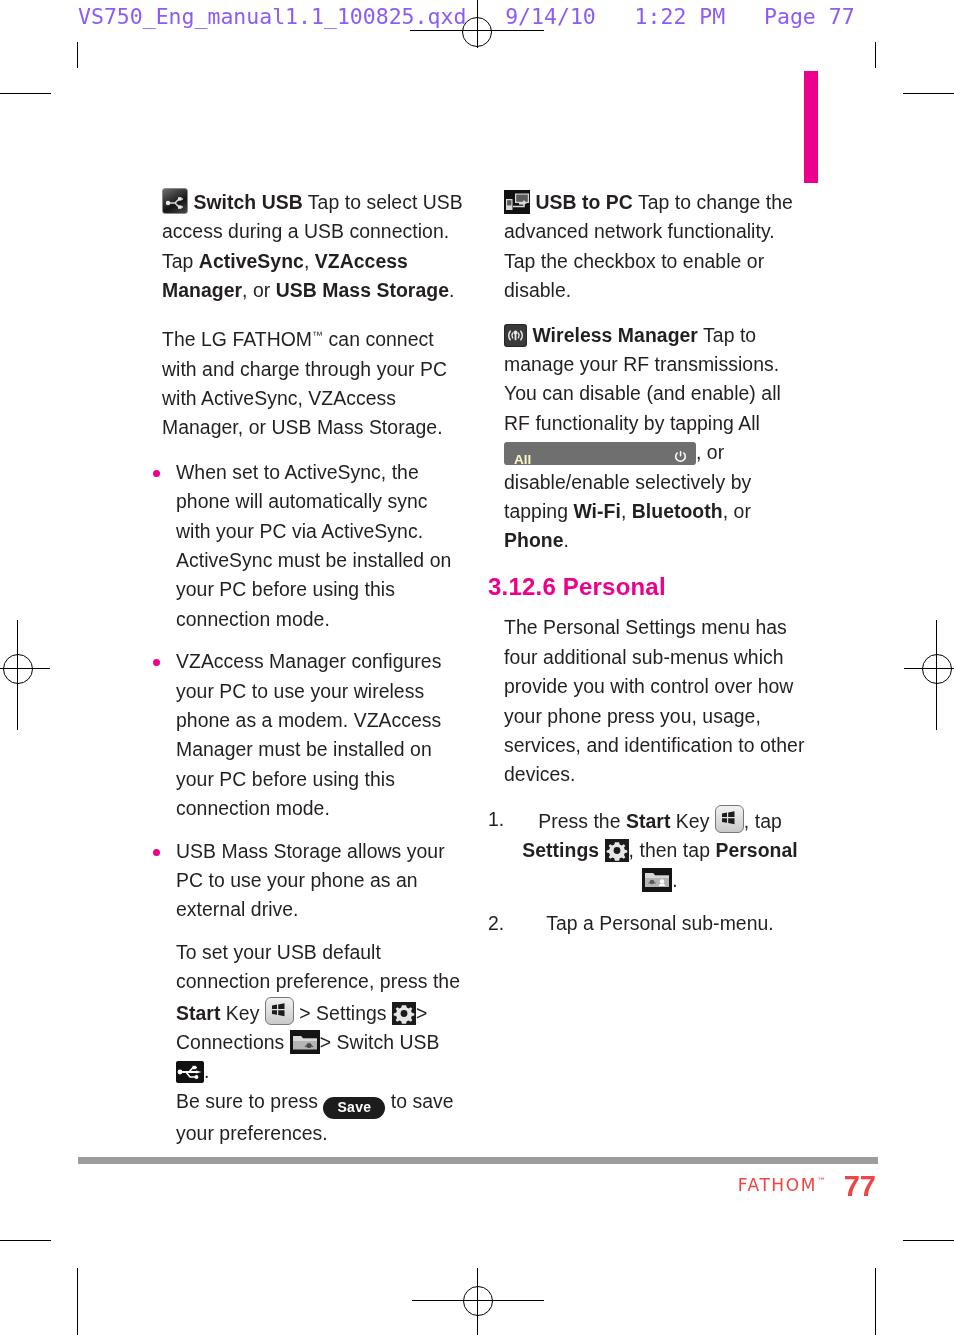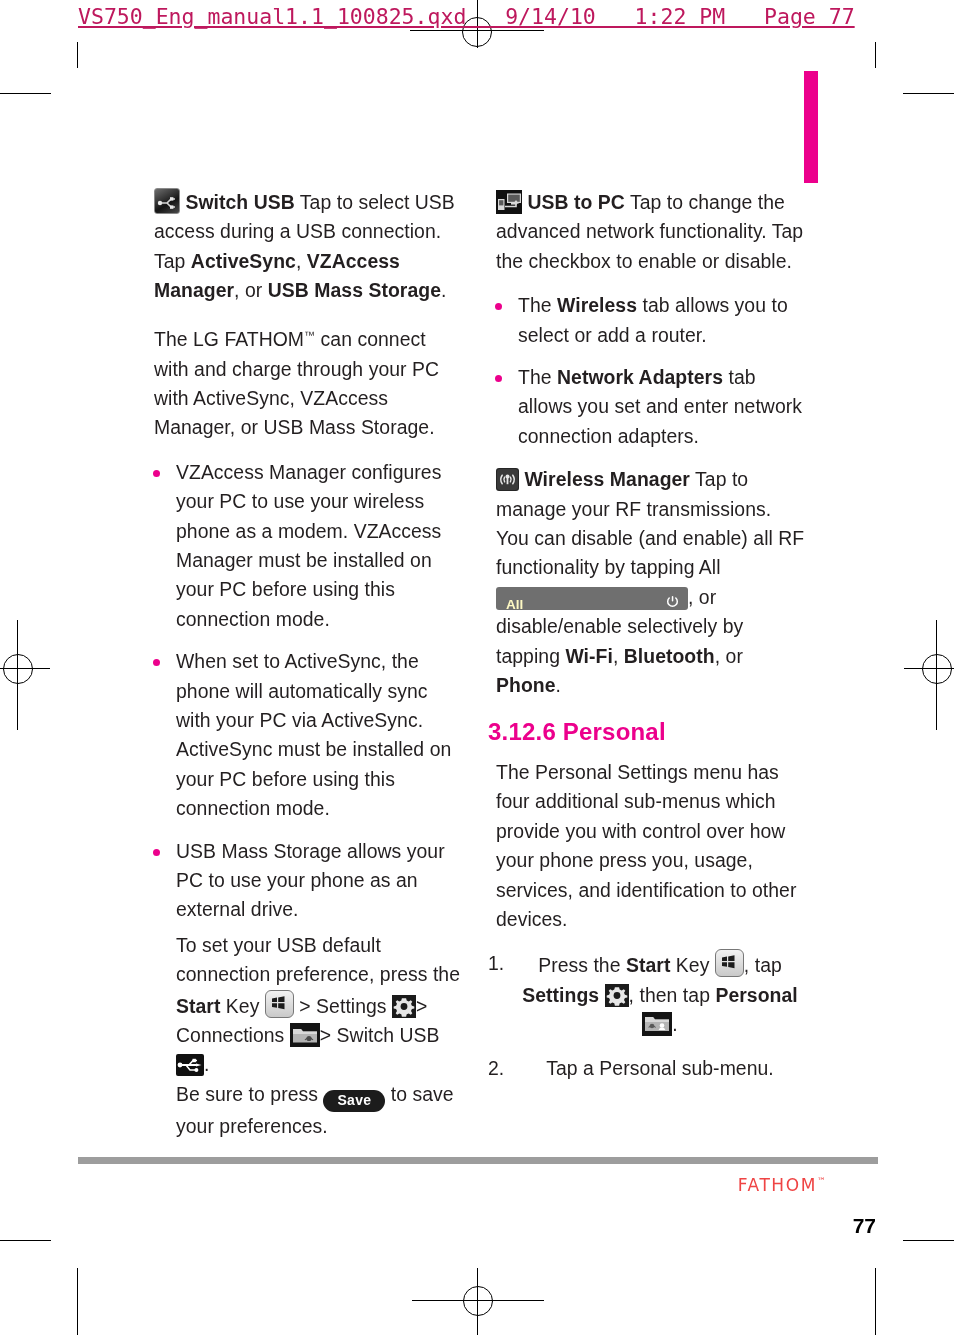--- a/index.html
+++ b/index.html
@@ -29,23 +29,22 @@
   }
 
   
   .slug {
     position: absolute;
     left: 78px;
     top: 4px;
     font-family: "DejaVu Sans Mono", "Liberation Mono", monospace;
     font-size: 21.5px;
     letter-spacing: 0px;
-    color: #be185d;
+    color: #8b5cf6;
     white-space: pre;
-    text-decoration: underline;
   }
 
   
   .chapter-tab {
     position: absolute;
     left: 804px;
     top: 71px;
     width: 14px;
     height: 112px;
     background: #ec008c;
@@ -57,21 +56,21 @@
     top: 188px;
     width: 318px;
     font-size: 19.4px;
     line-height: 29.4px;
     color: #231f20;
     letter-spacing: 0.05px;
   }
   .col.left  { left: 146px; }
   .col.right { left: 488px; }
 
-  .p { margin: 0 0 15px 8px; text-align: left; }
+  .p { margin: 0 0 15px 16px; text-align: left; }
 
   b, strong { font-weight: bold; }
 
   
   ul.bul { list-style: none; margin: 0 0 14px 0; padding: 0; }
   ul.bul > li {
     position: relative;
     padding-left: 30px;
     margin-bottom: 13px;
   }
@@ -79,21 +78,21 @@
   ul.bul > li::before {
     content: "";
     position: absolute;
     left: 7px;
     top: 12px;
     width: 7px;
     height: 7px;
     border-radius: 50%;
     background: #ec008c;
   }
-  .subpara { margin-top: 6px; }
+  .subpara { margin-top: 13px; }
 
   
   ol.num { list-style: none; margin: 0; padding: 0; counter-reset: n; }
   ol.num > li {
     position: relative;
     padding-left: 26px;
     margin-bottom: 14px;
     text-align: center;
   }
   ol.num > li::before {
@@ -185,24 +184,23 @@
     letter-spacing: 1.6px;
     color: #ef4444;
     font-family: "DejaVu Sans", sans-serif;
     margin-left: 20px;
   }
   .foot-brand .tm { font-size: 9px; vertical-align: 7px; letter-spacing: 0; }
   .foot-page {
     position: absolute;
     right: 78px;
     top: 1170px;
-    font-size: 21px;
+    font-size: 29px;
     font-weight: bold;
-    color: #000000;
-    margin-top: 44px;
+    color: #ef4444;
   }
 </style>
 </head>
 <body>
 
 <div id="page">
 
   <div class="crop-line" style="left:77px; top:42px; width:1px; height:26px;"></div>
   <div class="crop-line" style="left:0px; top:93px; width:51px; height:1px;"></div>
   <div class="crop-line" style="left:875px; top:42px; width:1px; height:26px;"></div>
@@ -256,24 +254,24 @@
       <b>Switch USB</b>
       <span>Tap to select USB access during a USB connection. Tap </span><b>ActiveSync</b><span>, </span><b>VZAccess Manager</b><span>, or </span><b>USB Mass Storage</b><span>.</span>
     </p>
 
     <p class="p">
       <span>The LG FATHOM</span><sup style="font-size:11px;">™</sup><span> can connect with and charge through your PC with ActiveSync, VZAccess Manager, or USB Mass Storage.</span>
     </p>
 
     <ul class="bul">
       <li>
-        <span>VZAccess Manager configures your PC to use your wireless phone as a modem. VZAccess Manager must be installed on your PC before using this connection mode.</span>
+        <span>When set to ActiveSync, the phone will automatically sync with your PC via ActiveSync. ActiveSync must be installed on your PC before using this connection mode.</span>
       </li>
       <li>
-        <span>When set to ActiveSync, the phone will automatically sync with your PC via ActiveSync. ActiveSync must be installed on your PC before using this connection mode.</span>
+        <span>VZAccess Manager configures your PC to use your wireless phone as a modem. VZAccess Manager must be installed on your PC before using this connection mode.</span>
       </li>
       <li>
         <span>USB Mass Storage allows your PC to use your phone as an external drive.</span>
 
         <div class="subpara">
           <span>To set your USB default connection preference, press the </span><b>Start</b><span> Key </span>
 
           <span class="ico ico-start">
             <svg width="25" height="24" viewBox="0 0 25 24">
               <g fill="#1c1c1c">
@@ -334,28 +332,20 @@
           <rect x="3.1" y="10.2" width="4.3" height="5.2" fill="#5a5a5a"></rect>
           <path d="M9 16.5 L20 16.5 L20 13" stroke="#d9d9d9" stroke-width="1.6" fill="none"></path>
           <polygon points="17.2,13.8 20,10 22.8,13.8" fill="#d9d9d9"></polygon>
         </svg>
       </span>
       <b>USB to PC</b>
       <span>Tap to change the advanced network functionality. Tap the checkbox to enable or disable.</span>
     </p>
 
 
-    <ul class="bul">
-      <li>
-        <span>The </span><b>Wireless</b><span> tab allows you to select or add a router.</span>
-      </li>
-      <li>
-        <span>The </span><b>Network Adapters</b><span> tab allows you set and enter network connection adapters.</span>
-      </li>
-    </ul>
 
     <p class="p">
       <span class="ico ico-wlmgr">
         <svg width="23" height="23" viewBox="0 0 23 23">
           <rect x="1" y="1" width="21" height="21" rx="3" fill="#3a3a3a"></rect>
           <g stroke="#e8e8e8" fill="none" stroke-linecap="round" stroke-width="1.5">
             <path d="M6.2 7.2 a7.5 7.5 0 0 0 0 8.6"></path>
             <path d="M16.8 7.2 a7.5 7.5 0 0 1 0 8.6"></path>
             <path d="M8.6 9.2 a4.2 4.2 0 0 0 0 4.6"></path>
             <path d="M14.4 9.2 a4.2 4.2 0 0 1 0 4.6"></path>

